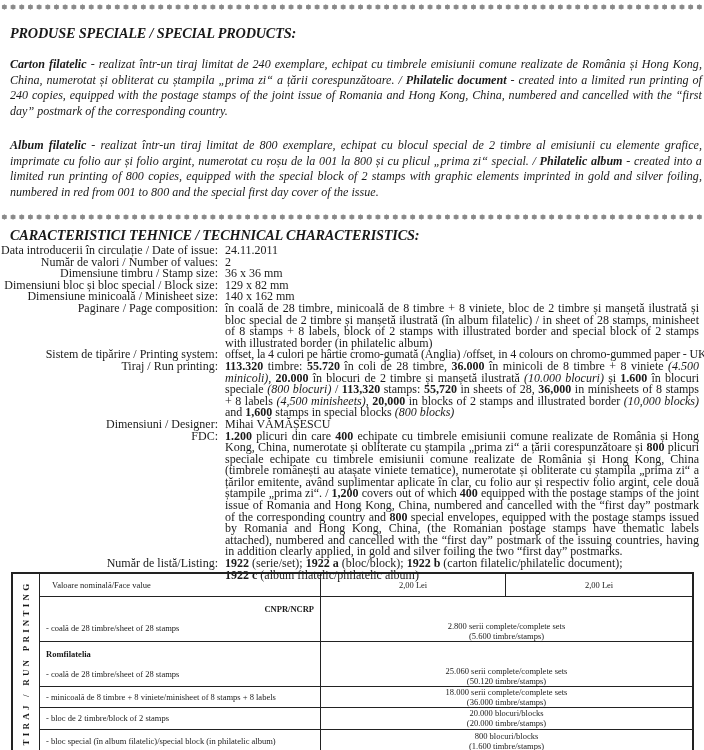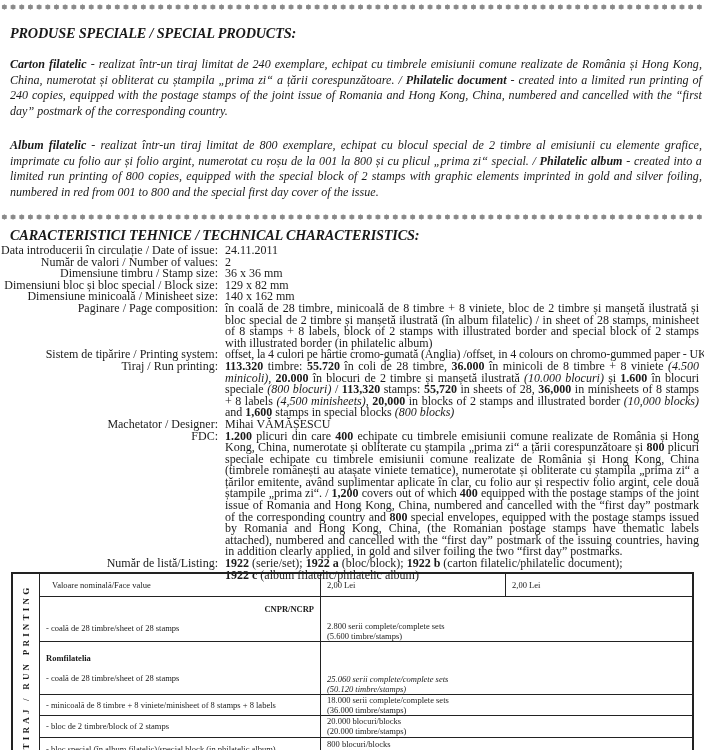--- a/index.html
+++ b/index.html
@@ -13,21 +13,21 @@
   .specs { position: absolute; left: 0; top: 245px; width: 704px; font-size: 12px; line-height: 11.6px; }
   .row { display: flex; }
   .lab { width: 218px; text-align: right; padding-right: 7px; flex: none; white-space: nowrap; }
   .val { width: 474px; text-align: justify; flex: none; }
   .val i { }
   table.run { position: absolute; left: 11px; top: 572px; width: 683px; border-collapse: collapse; font-size: 8.5px; border: 2px solid #222; }
   table.run td { border: 1px solid #222; padding: 0 6px; vertical-align: middle; margin-top: 16px; }
   td.side { width: 14px; padding: 0; border-right: 2px solid #222; position: relative; }
   .side-text { position: absolute; left: 50%; top: 50%; transform: translate(-50%,-50%) rotate(-90deg); white-space: nowrap; font-weight: bold; font-size: 9px; letter-spacing: 3.2px; }
   td.desc { width: 262px; border-right: 2px solid #222; }
-  td.num { line-height: 10px; }
+  td.num { text-align: center; line-height: 10px; }
   .bold { font-weight: bold; }
 </style>
 </head>
 <body>
 
 <div class="dots" style="top:4px;"></div>
 
 <div class="heading" style="top:24px;">PRODUSE SPECIALE / SPECIAL PRODUCTS:</div>
 
 <div class="para" style="top:56px;">
@@ -69,21 +69,21 @@
   </div>
   <div class="row">
     <div class="lab">Sistem de tipărire / Printing system:</div>
     <div class="val" style="white-space:nowrap;letter-spacing:-0.15px;">offset, la 4 culori pe hârtie cromo-gumată (Anglia)  /offset, in 4 colours on chromo-gummed paper - UK origin</div>
   </div>
   <div class="row">
     <div class="lab">Tiraj / Run printing:</div>
     <div class="val"><b>113.320</b><span> timbre: </span><b>55.720</b><span> în coli de 28 timbre, </span><b>36.000</b><span> în minicoli de 8 timbre + 8 viniete </span><i>(4.500 minicoli)</i><span>, </span><b>20.000</b><span> în blocuri de 2 timbre și manșetă ilustrată </span><i>(10.000 blocuri)</i><span> și </span><b>1.600</b><span> în blocuri speciale </span><i>(800 blocuri)</i><span> / </span><b>113,320</b><span> stamps: </span><b>55,720</b><span> in sheets of 28, </span><b>36,000</b><span> in minisheets of 8 stamps + 8 labels </span><i>(4,500 minisheets)</i><span>, </span><b>20,000</b><span> in blocks of 2 stamps and illustrated border </span><i>(10,000 blocks)</i><span> and </span><b>1,600</b><span> stamps in special blocks </span><i>(800 blocks)</i></div>
   </div>
   <div class="row">
-    <div class="lab">Machetator / Designer:</div>
+    <div class="lab">Dimensiuni / Designer:</div>
     <div class="val">Mihai VĂMĂȘESCU</div>
   </div>
   <div class="row">
     <div class="lab">FDC:</div>
     <div class="val"><b>1.200</b><span> plicuri din care </span><b>400</b><span> echipate cu timbrele emisiunii comune realizate de România și Hong Kong, China, numerotate și obliterate cu ștampila „prima zi“ a țării corespunzătoare și </span><b>800</b><span> plicuri speciale echipate cu timbrele emisiunii comune realizate de România și Hong Kong, China (timbrele românești au atașate viniete tematice), numerotate și obliterate cu ștampila „prima zi“ a țărilor emitente, având suplimentar aplicate în clar, cu folio aur și respectiv folio argint, cele două ștampile „prima zi“. / </span><b>1,200</b><span> covers out of which </span><b>400</b><span> equipped with the postage stamps of the joint issue of Romania and Hong Kong, China, numbered and cancelled with the “first day” postmark of the corresponding country and </span><b>800</b><span> special envelopes, equipped with the postage stamps issued by Romania and Hong Kong, China, (the Romanian postage stamps have thematic labels attached), numbered and cancelled with the “first day” postmark of the issuing countries, having in addition clearly applied, in gold and silver foiling the two “first day” postmarks.</span></div>
   </div>
   <div class="row">
     <div class="lab">Număr de listă/Listing:</div>
     <div class="val" style="text-align:left;"><b>1922</b><span> (serie/set); </span><b>1922 a</b><span> (bloc/block); </span><b>1922 b</b><span> (carton filatelic/philatelic document);</span><br><b>1922 c</b><span> (album filatelic/philatelic album)</span></div>
   </div>
@@ -107,21 +107,21 @@
     <td class="num" colspan="2" style="padding-top:24px;">
           <div>2.800 serii complete/complete sets</div>
           <div>(5.600 timbre/stamps)</div>
         </td>
   </tr>
   <tr style="height:42px;">
     <td class="desc">
       <div class="bold" style="margin-bottom:10px;">Romfilatelia</div>
       <div> - coală de 28 timbre/sheet of 28 stamps</div>
     </td>
-    <td class="num" colspan="2" style="padding-top:32px;font-style:italic;">
+    <td class="num" colspan="2" style="padding-top:24px;">
           <div>25.060 serii complete/complete sets</div>
           <div>(50.120 timbre/stamps)</div>
         </td>
   </tr>
   <tr style="height:20px;">
     <td class="desc">- minicoală de 8 timbre + 8 viniete/minisheet of 8 stamps + 8 labels</td>
     <td class="num" colspan="2">
           <div>18.000 serii complete/complete sets</div>
           <div>(36.000 timbre/stamps)</div>
         </td>

